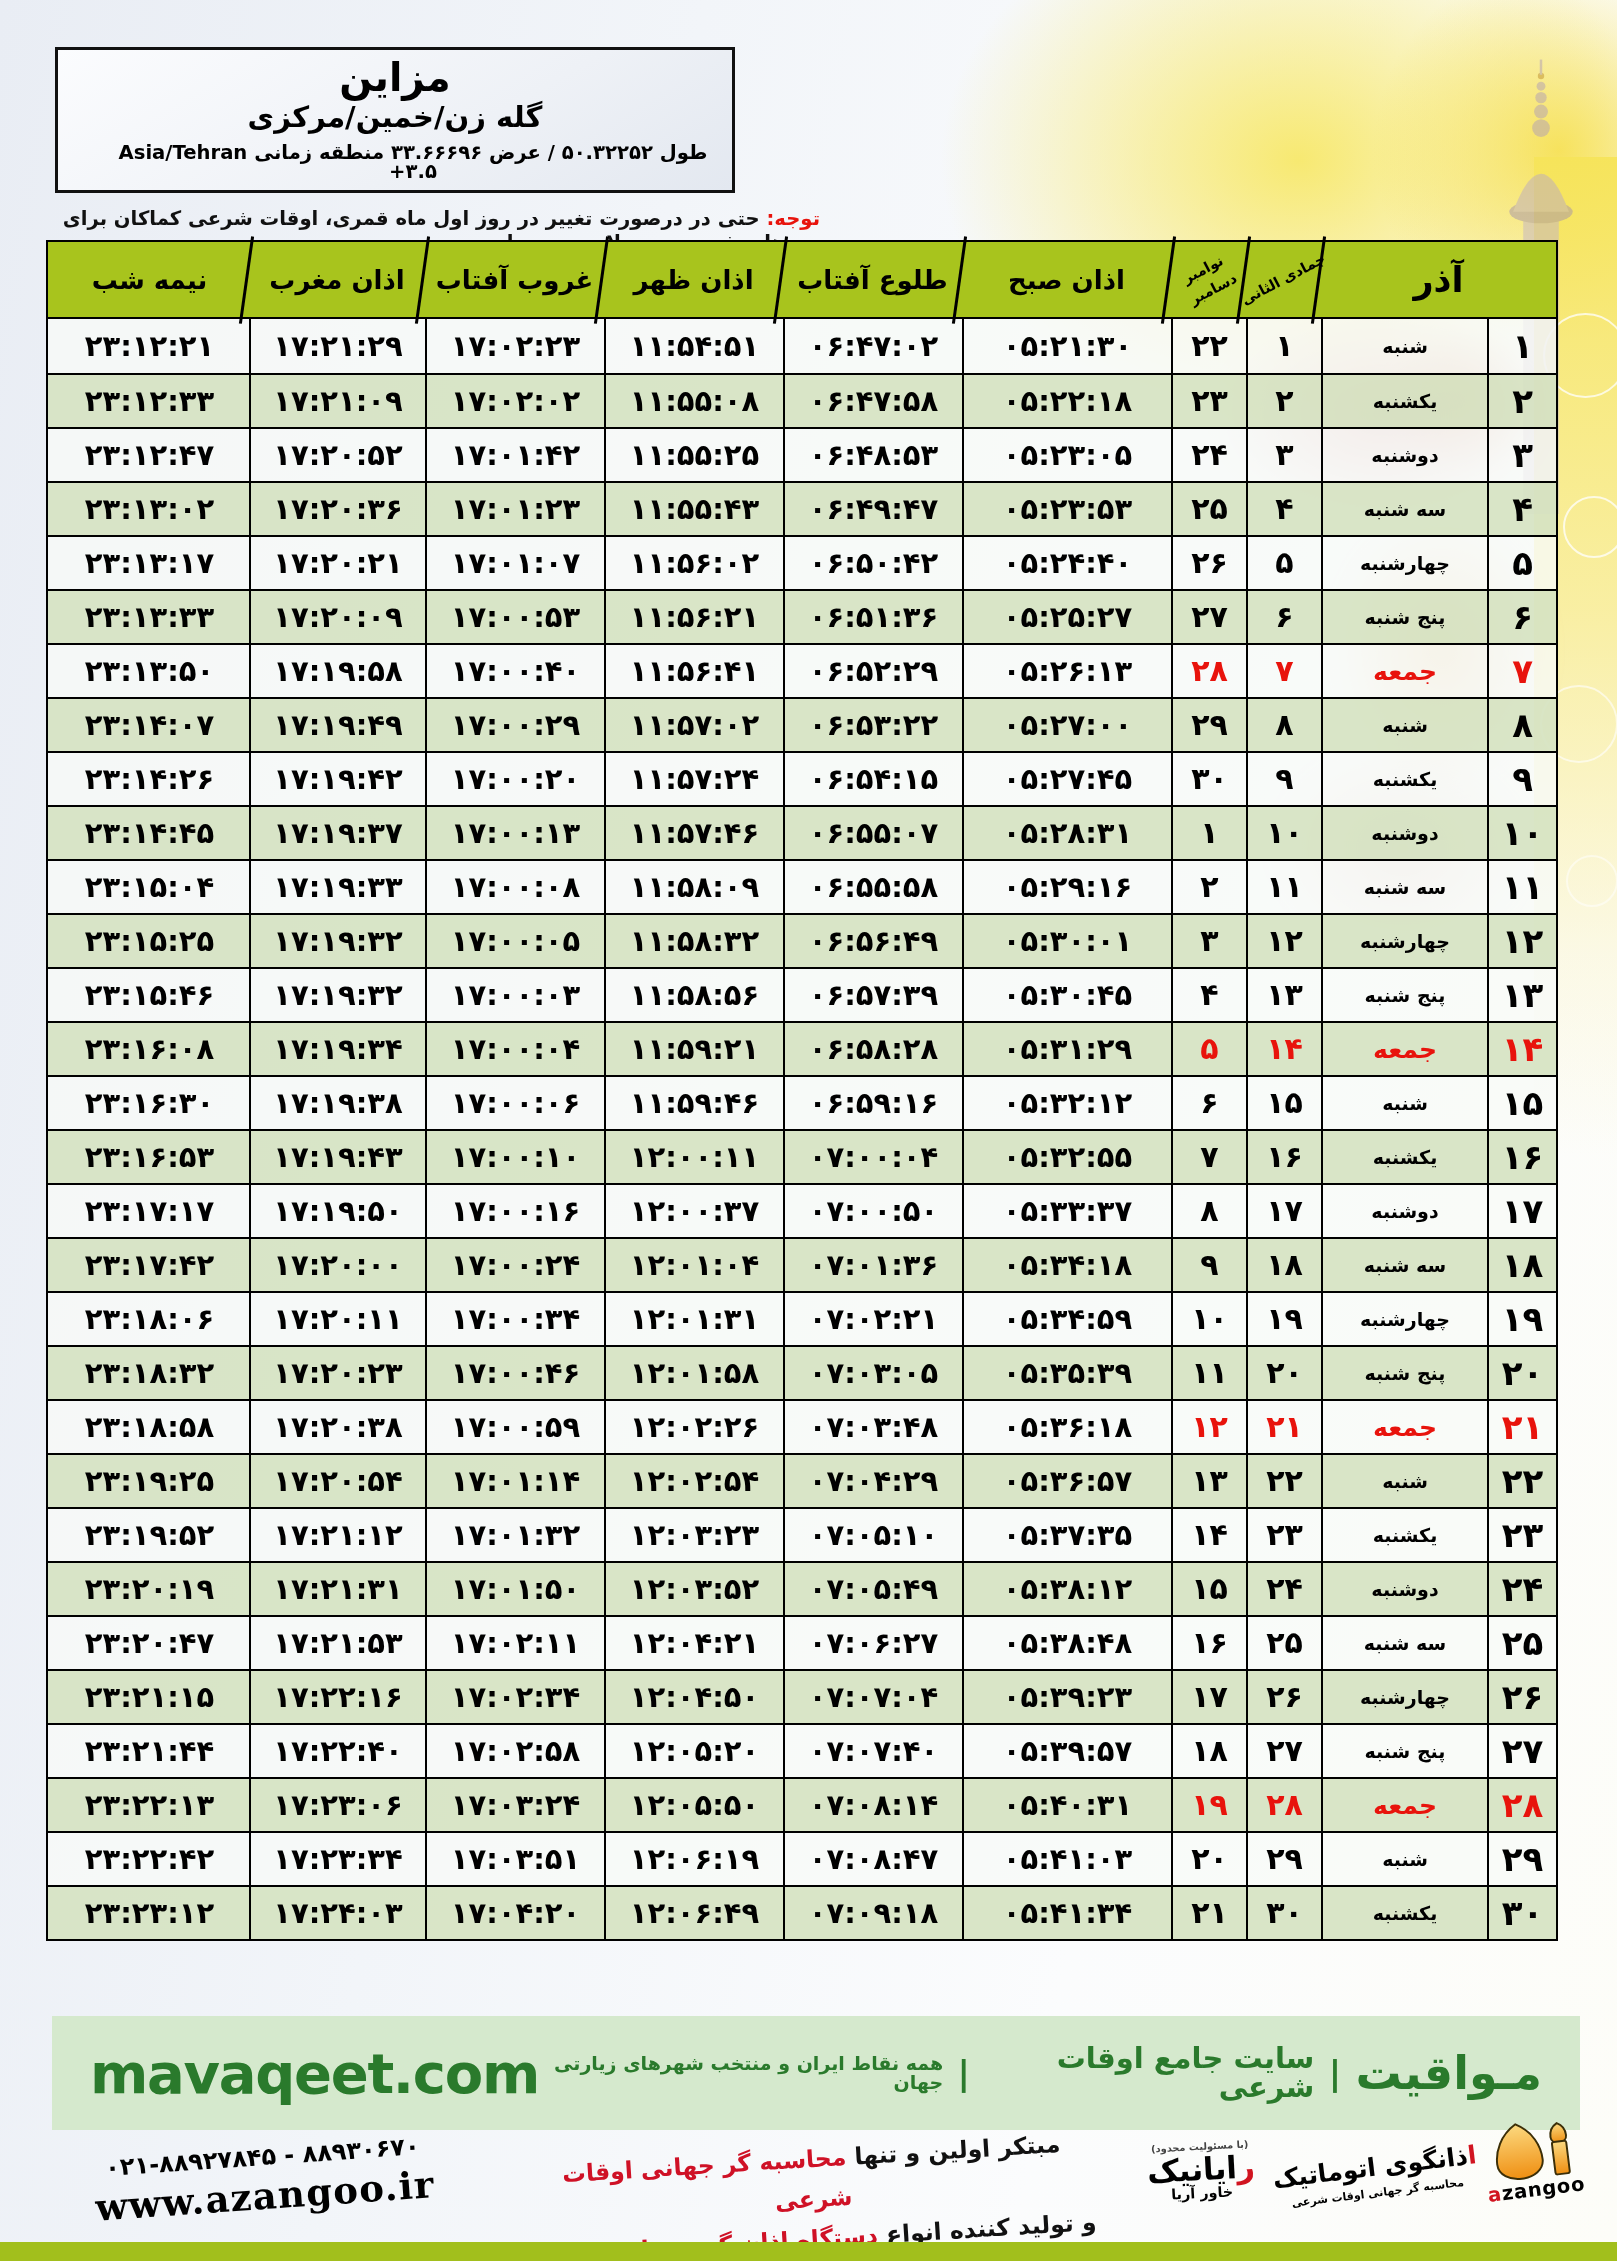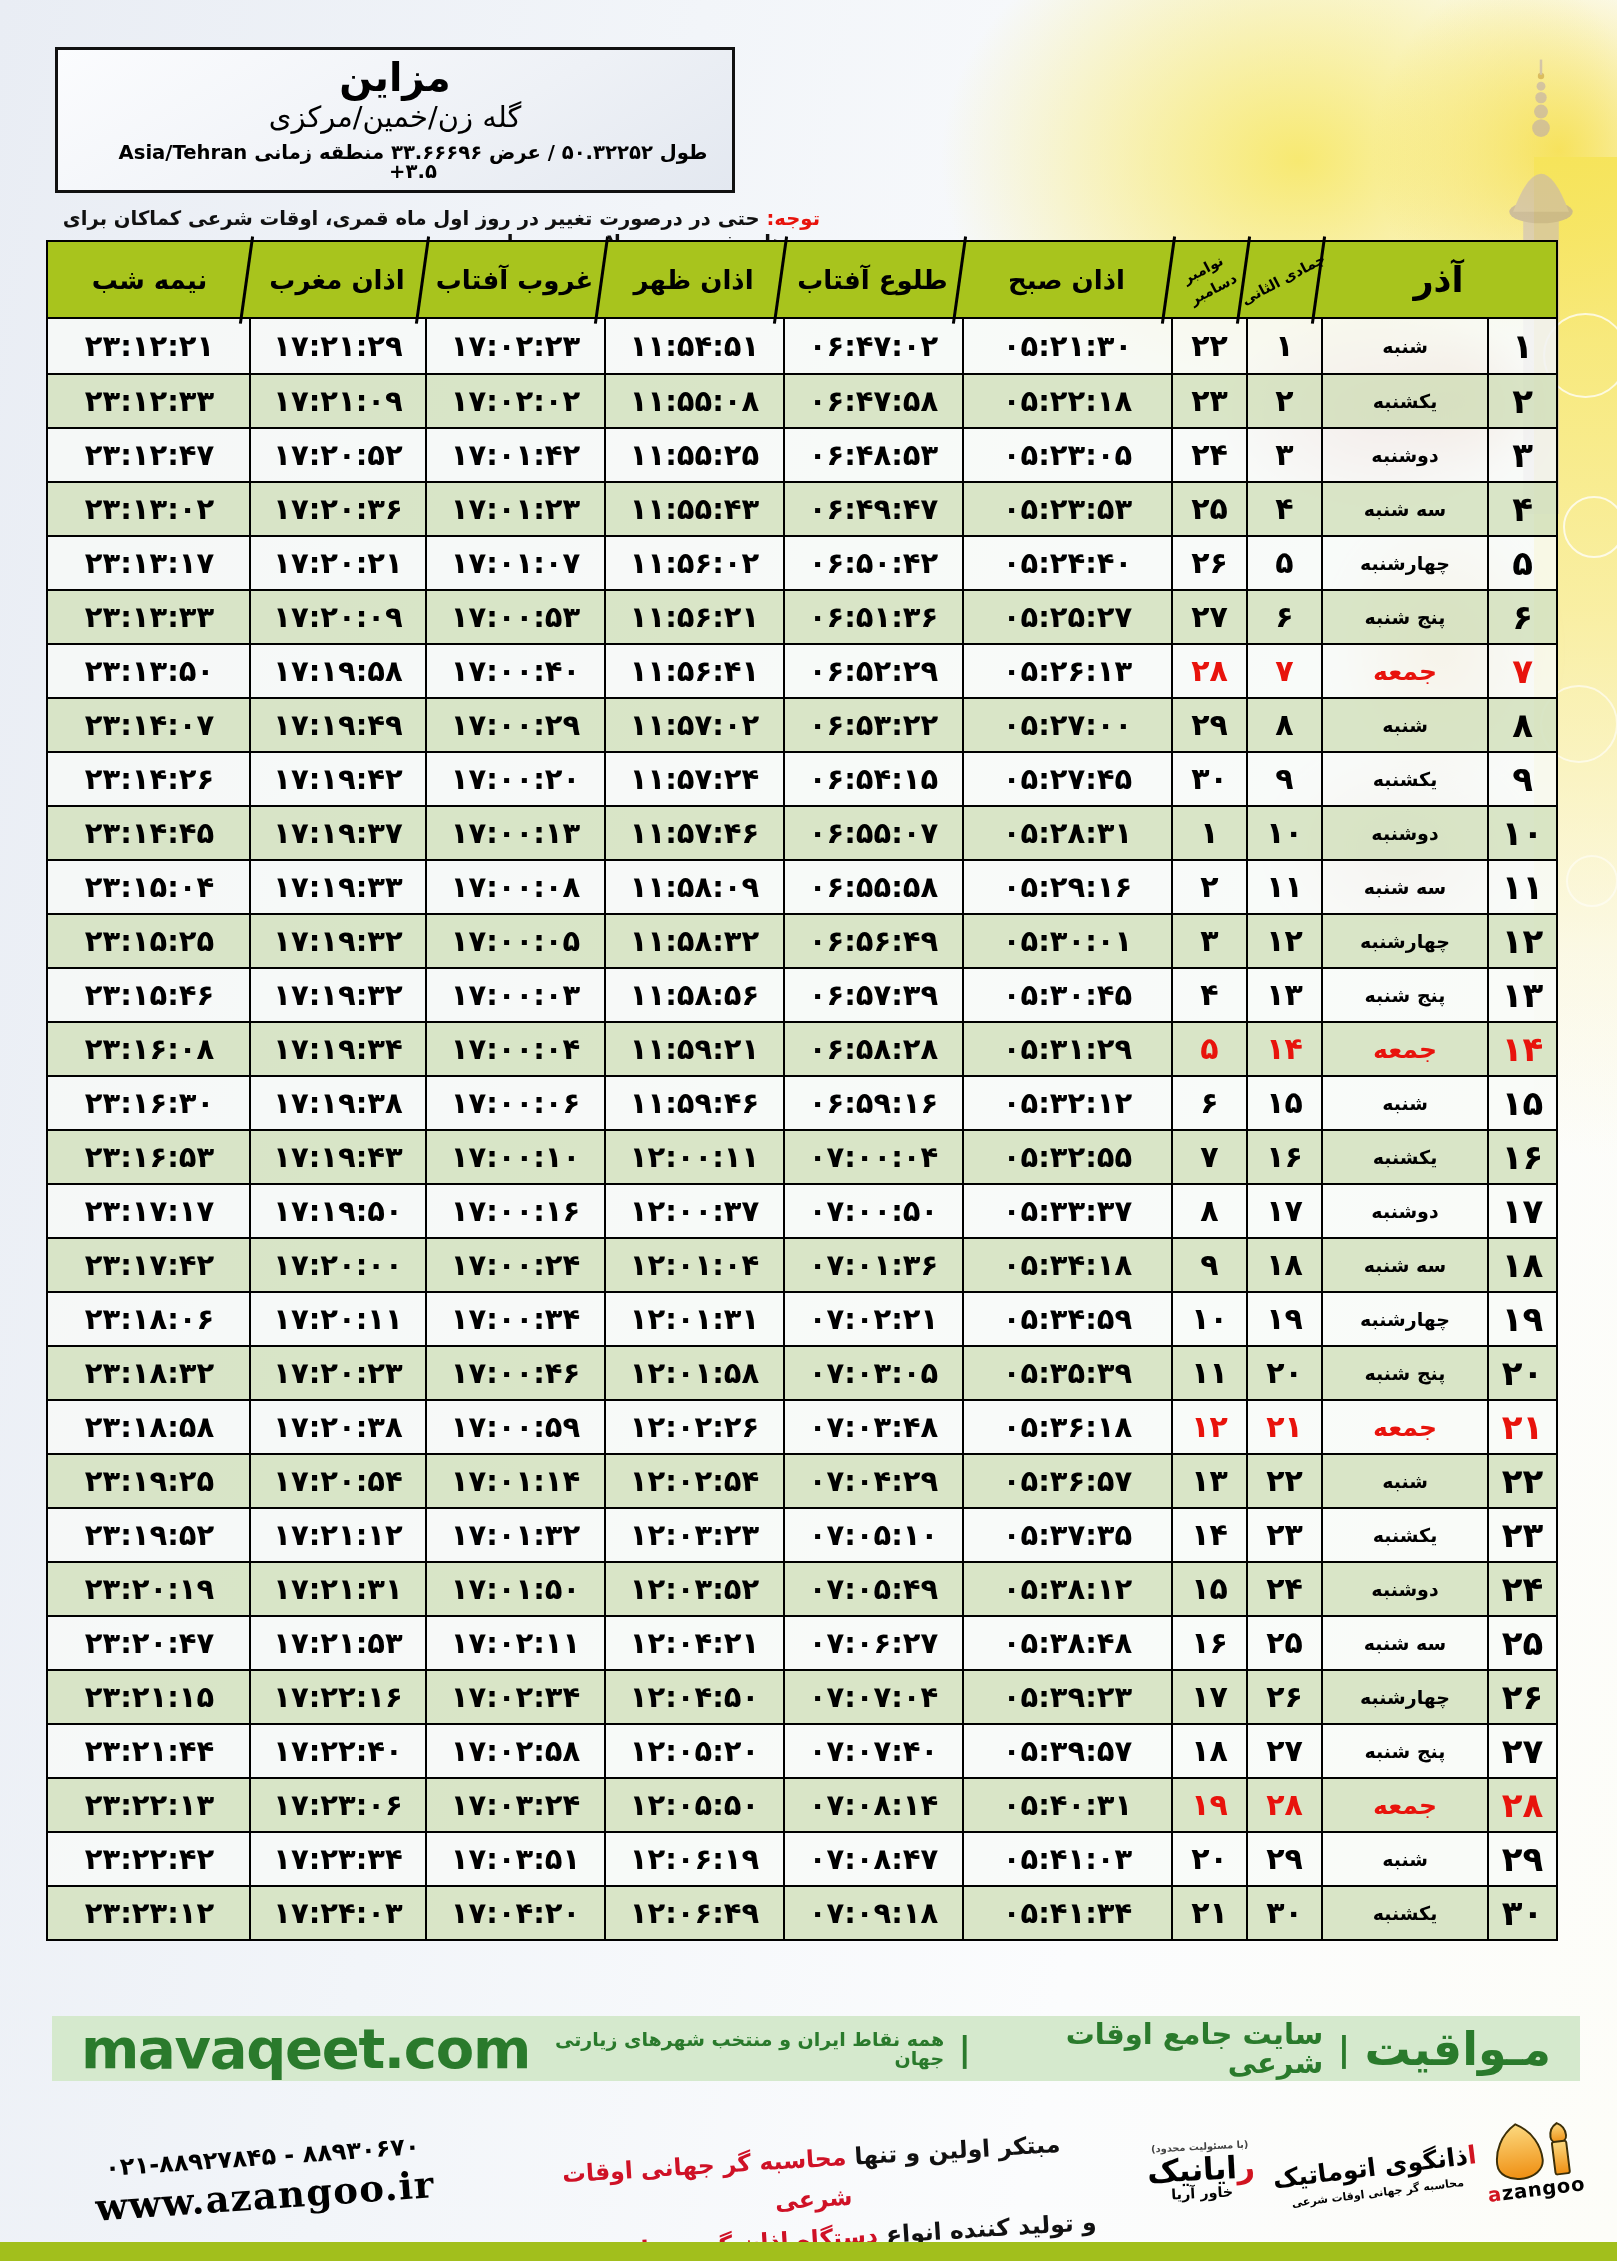--- a/index.html
+++ b/index.html
@@ -33,21 +33,21 @@
   .dome-blob{left:1383px;top:326px;width:163px;height:144px;background:radial-gradient(closest-side,rgba(216,134,58,.34),rgba(216,134,58,0));filter:blur(6.5px);position:absolute;border-radius:50%;}
 
   
   .loc-box{
     position:absolute;left:55px;top:47px;width:680px;height:146px;z-index:2;
     border:3.3px solid #111;background:linear-gradient(150deg,#fbfcfe 0%,#eef1f6 60%,#e3e8f0 100%);
     direction:rtl;display:flex;flex-direction:column;align-items:center;justify-content:center;
     gap:6.5px;text-align:center;color:#000;
   }
   .loc-name{font-size:39px;font-weight:bold;line-height:1;}
-  .loc-region{font-size:29px;font-weight:normal;line-height:1;}
+  .loc-region{font-size:29px;font-weight:bold;line-height:1;}
   .loc-coords{font-size:19.6px;font-weight:bold;line-height:1;margin-top:3.9px;margin-left:36px;}
   .ltr{direction:ltr;unicode-bidi:isolate;}
 
   .title-block{position:absolute;left:744px;right:36px;top:18px;z-index:2;direction:rtl;text-align:center;color:#000;}
   .page-title{font-size:63px;font-weight:bold;line-height:1.08;}
   .page-subtitle{font-size:29px;font-weight:bold;margin-top:3.9px;line-height:1.1;}
   .page-dateline{font-size:25.4px;font-weight:600;margin-top:7.8px;line-height:1;}
 
   .notice{position:absolute;left:40px;top:207px;width:780px;z-index:2;direction:rtl;text-align:right;
     font-size:19.6px;font-weight:bold;color:#111;line-height:1.2;}
@@ -79,23 +79,23 @@
   .cell:last-child{border-left:none;}
   .c-azar{font-size:34px;font-weight:800;}
   .c-day{font-size:19px;font-weight:600;}
   .c-num{font-size:30px;font-weight:bold;}
   .c-time{font-size:29px;font-weight:bold;direction:ltr;letter-spacing:0.7px;}
   .jomeh .c-azar,.jomeh .c-day,.jomeh .c-num{color:#e8130c;}
   .jomeh .c-day{font-size:25px;font-weight:bold;}
 
   
   .mvq-band{
-    position:absolute;left:52px;right:38px;top:2016px;height:65px;z-index:2;
+    position:absolute;left:52px;right:38px;top:2016px;height:114px;z-index:2;
     background:#d5e9cd;display:flex;align-items:center;justify-content:flex-start;
-    padding:0 29px;
+    padding:0 38px;
   }
   .mvq-domain{font-size:56px;font-weight:bold;color:#2a7a2c;letter-spacing:-1.3px;}
   .mvq-right{direction:rtl;display:flex;align-items:center;gap:14.4px;color:#2a7a2c;}
   .mvq-brand{font-size:46px;font-weight:bold;line-height:1;}
   .mvq-sep{font-size:34px;font-weight:bold;}
   .mvq-t1{font-size:29px;font-weight:bold;line-height:1;}
   .mvq-t2{font-size:19px;font-weight:bold;line-height:1;}
 
   .contact{position:absolute;left:62px;top:2143px;width:404px;z-index:2;text-align:center;transform:rotate(-4deg);color:#000;}
   .contact-phones{font-size:24px;font-weight:bold;direction:ltr;letter-spacing:0.7px;}

